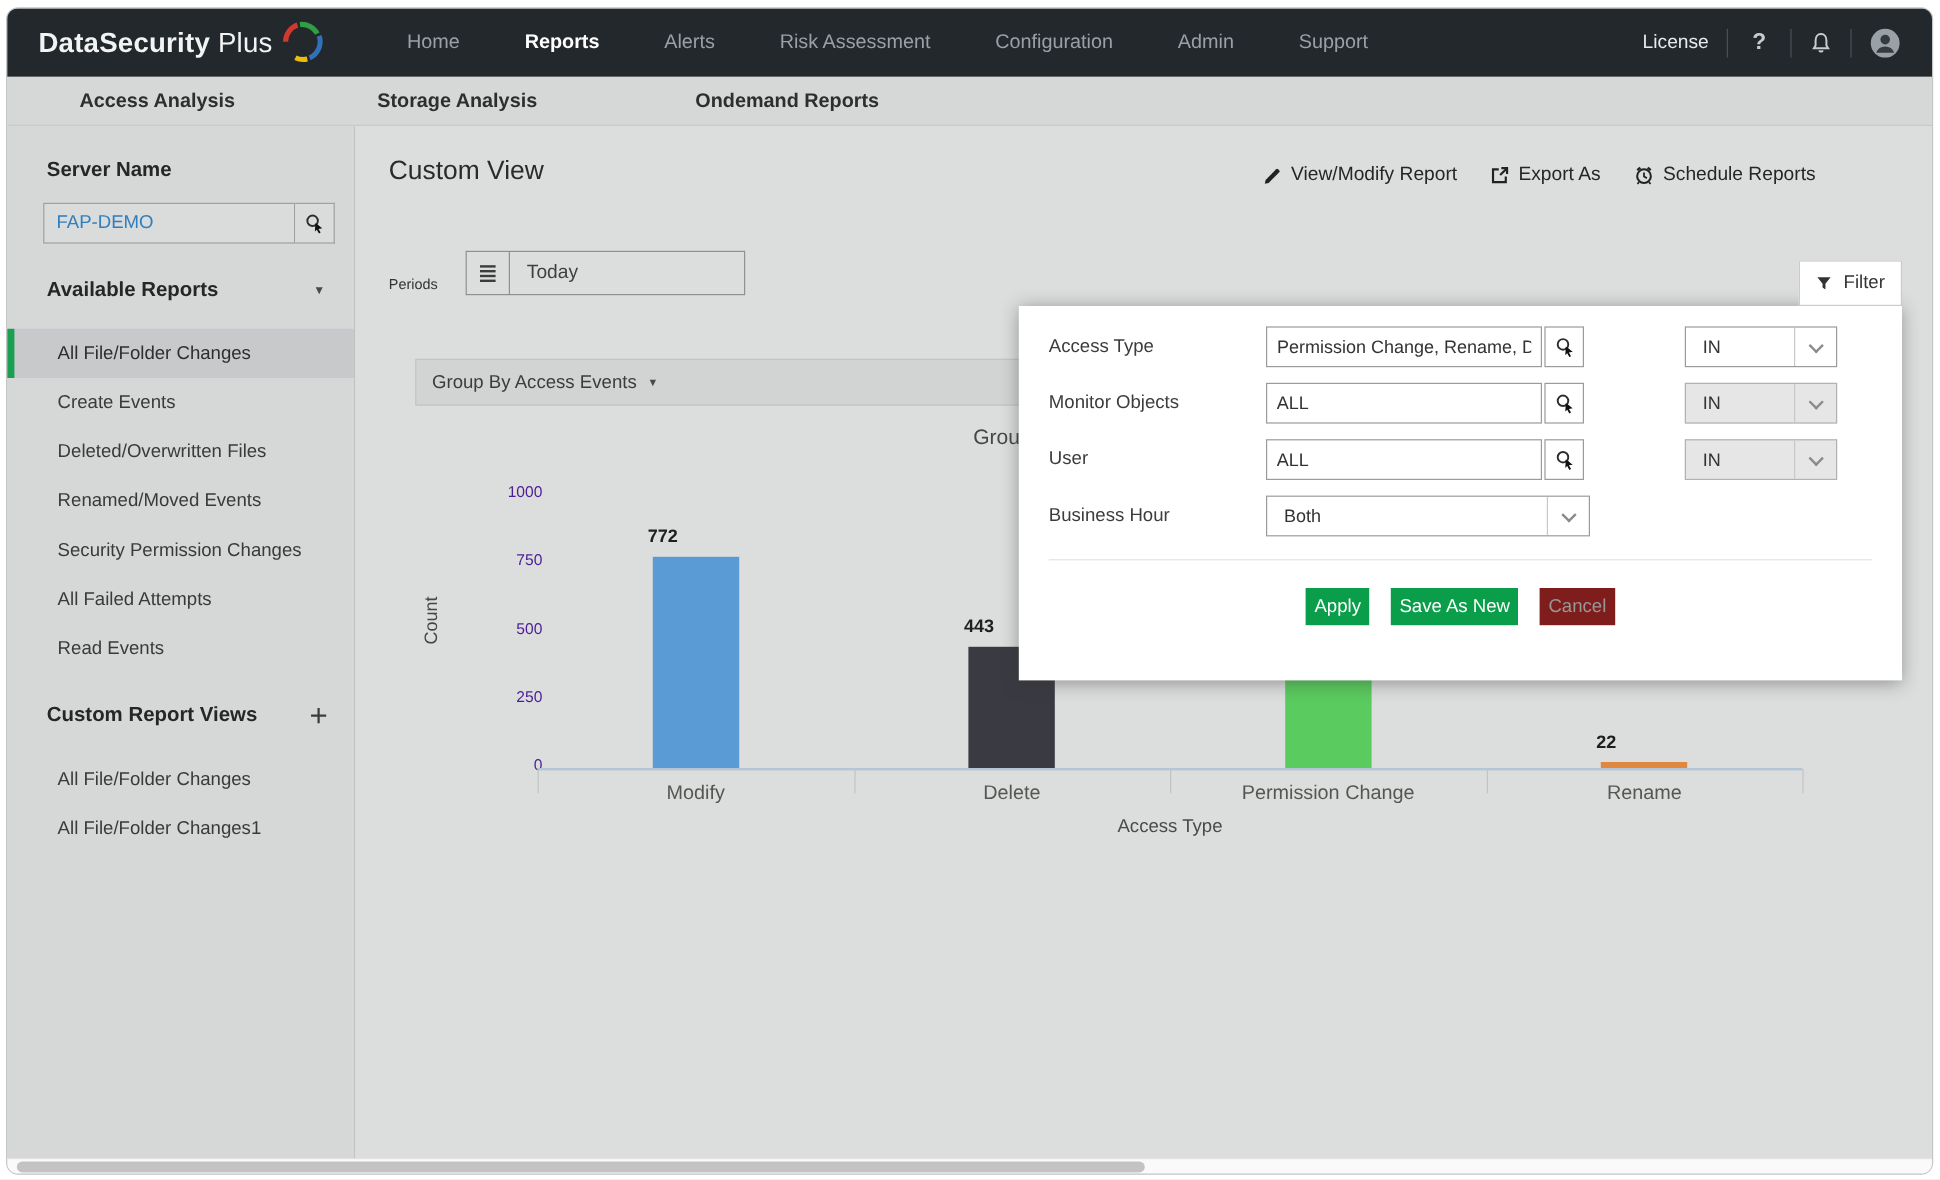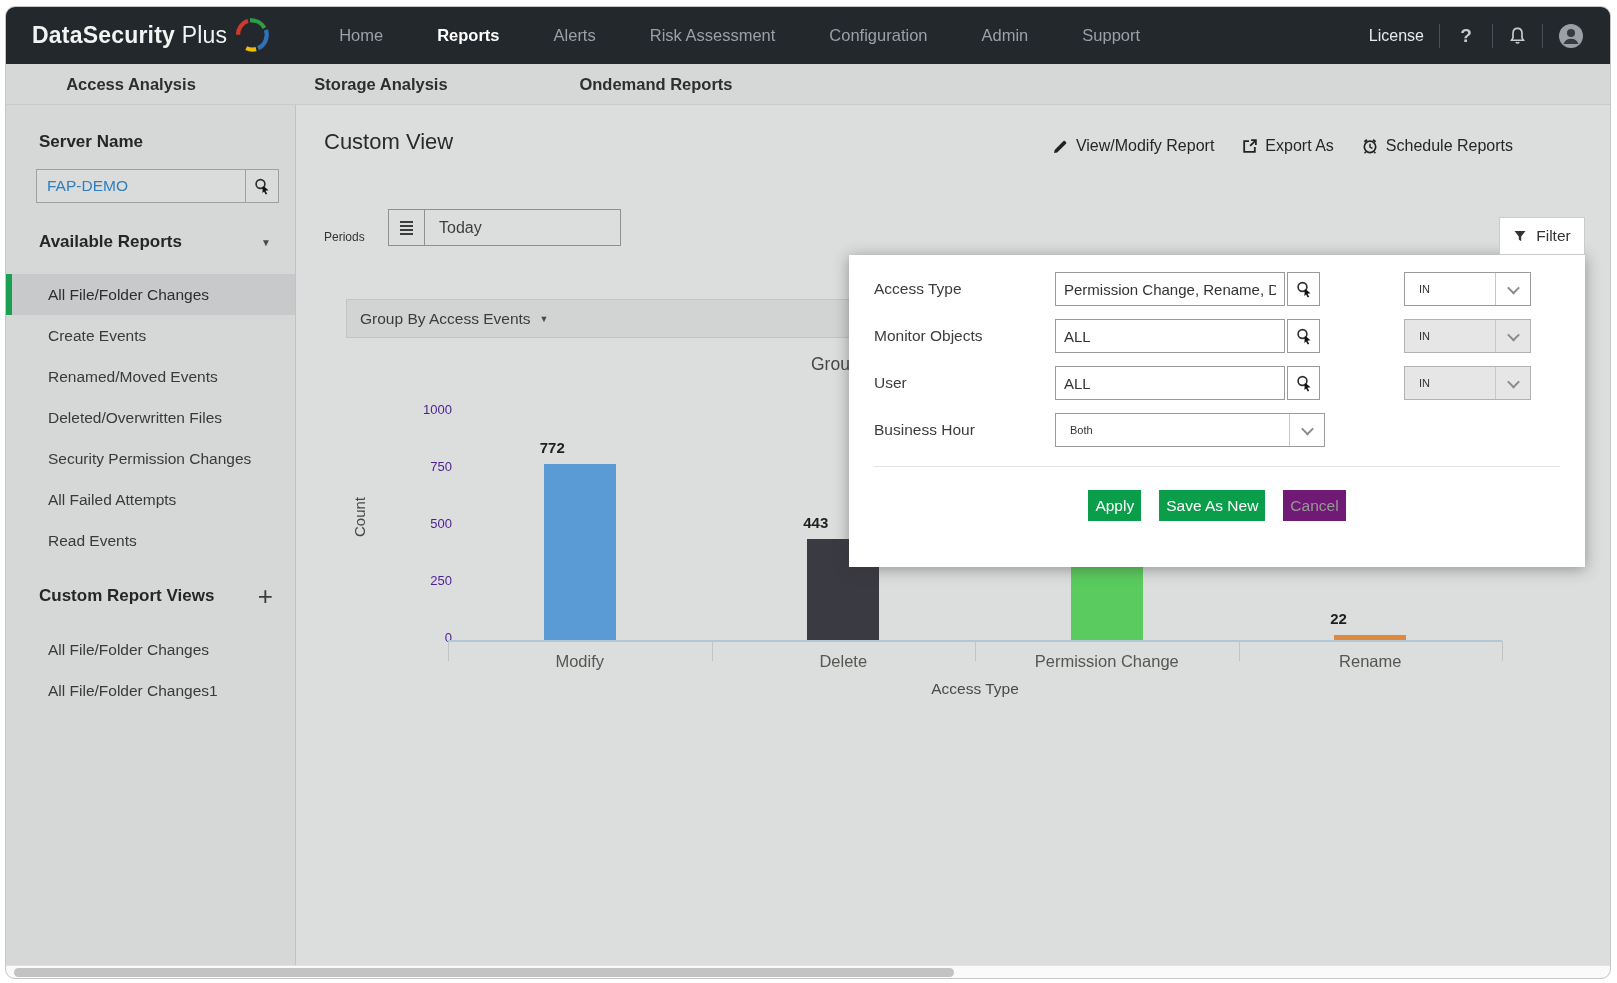--- a/index.html
+++ b/index.html
@@ -70,29 +70,29 @@
   
   .filter-btn { position:absolute; left:1203px; top:112px; width:86px; height:38px; background:#fff; border:1px solid #cbcbcb; display:flex; align-items:center; justify-content:center; gap:9px; font-size:15.5px; color:#333; cursor:pointer; z-index:51; }
   .filter-panel { position:absolute; left:553px; top:150px; width:736px; height:312px; background:#fff; box-shadow:0 2px 14px rgba(50,50,50,.45); z-index:50; }
   .fp-row { position:absolute; left:0; right:0; height:34px; display:flex; align-items:center; }
   .fp-label { position:absolute; left:25px; width:175px; font-size:15.5px; color:#3c3c3c; }
   .fp-input-grp { position:absolute; left:206px; display:flex; }
   .fp-input { width:230px; height:34px; border:1px solid #9b9b9b; padding:0 8px; font-size:15px; color:#333; font-family:inherit; outline:none; }
   .fp-mag { width:33px; height:34px; border:1px solid #9b9b9b; margin-left:2px; background:#fff; display:flex; align-items:center; justify-content:center; cursor:pointer; }
   .fp-op { position:absolute; left:555px; width:127px; height:34px; border:1px solid #9b9b9b; background:#fff; display:flex; align-items:center; cursor:pointer; }
   .fp-op.disabled { background:#e5e6e5; border-color:#b2b2b2; }
-  .fp-op-val { flex:1; padding-left:14px; font-size:11px; color:#333; }
+  .fp-op-val { flex:1; padding-left:14px; font-size:15px; color:#333; }
   .fp-sel { position:absolute; left:206px; width:270px; height:34px; border:1px solid #9b9b9b; background:#fff; display:flex; align-items:center; cursor:pointer; }
   .chev-cell { width:35px; height:100%; border-left:1px solid #c8c8c8; display:flex; align-items:center; justify-content:center; }
   .chev { width:9px; height:9px; border-right:2px solid #8b8b8b; border-bottom:2px solid #8b8b8b; transform:rotate(45deg) translate(-1px,-1px); }
   .fp-divider { position:absolute; left:25px; right:25px; top:211px; height:1px; background:#e3e3e3; }
   .fp-buttons { position:absolute; left:0; right:0; top:235px; display:flex; justify-content:center; gap:18px; }
   .btn { height:31px; border:none; font-size:15.5px; font-family:inherit; cursor:pointer; padding:0 7px; }
   .btn.primary { background:#0a9e4a; color:#fff; }
-  .btn.secondary { background:#701a75; color:#979797; }
+  .btn.secondary { background:#7f1d1d; color:#979797; }
 
   
   .hscroll { position:absolute; left:0; right:0; bottom:0; height:13px; background:#fafafa; border-top:1px solid #e2e2e2; }
   .hthumb { position:absolute; left:8px; top:2px; width:940px; height:9px; border-radius:5px; background:#c3c3c3; cursor:pointer; }
 </style>
 </head>
 <body>
 
 <div class="screen">
 
@@ -155,22 +155,22 @@
           </svg>
       </span>
     </div>
     <div class="avail-h">
       <span class="side-h">Available Reports</span>
       <span class="tri">▼</span>
     </div>
     <div class="side-list" id="report-list">
         <div class="side-item selected">All File/Folder Changes</div>
         <div class="side-item">Create Events</div>
+        <div class="side-item">Deleted/Overwritten Files</div>
         <div class="side-item">Renamed/Moved Events</div>
-        <div class="side-item">Deleted/Overwritten Files</div>
         <div class="side-item">Security Permission Changes</div>
         <div class="side-item">All Failed Attempts</div>
         <div class="side-item">Read Events</div>
       </div>
     <div class="custom-h">
       <span class="side-h">Custom Report Views</span>
       <span class="plus">+</span>
     </div>
     <div class="custom-list" id="custom-list">
         <div class="side-item">All File/Folder Changes</div>

